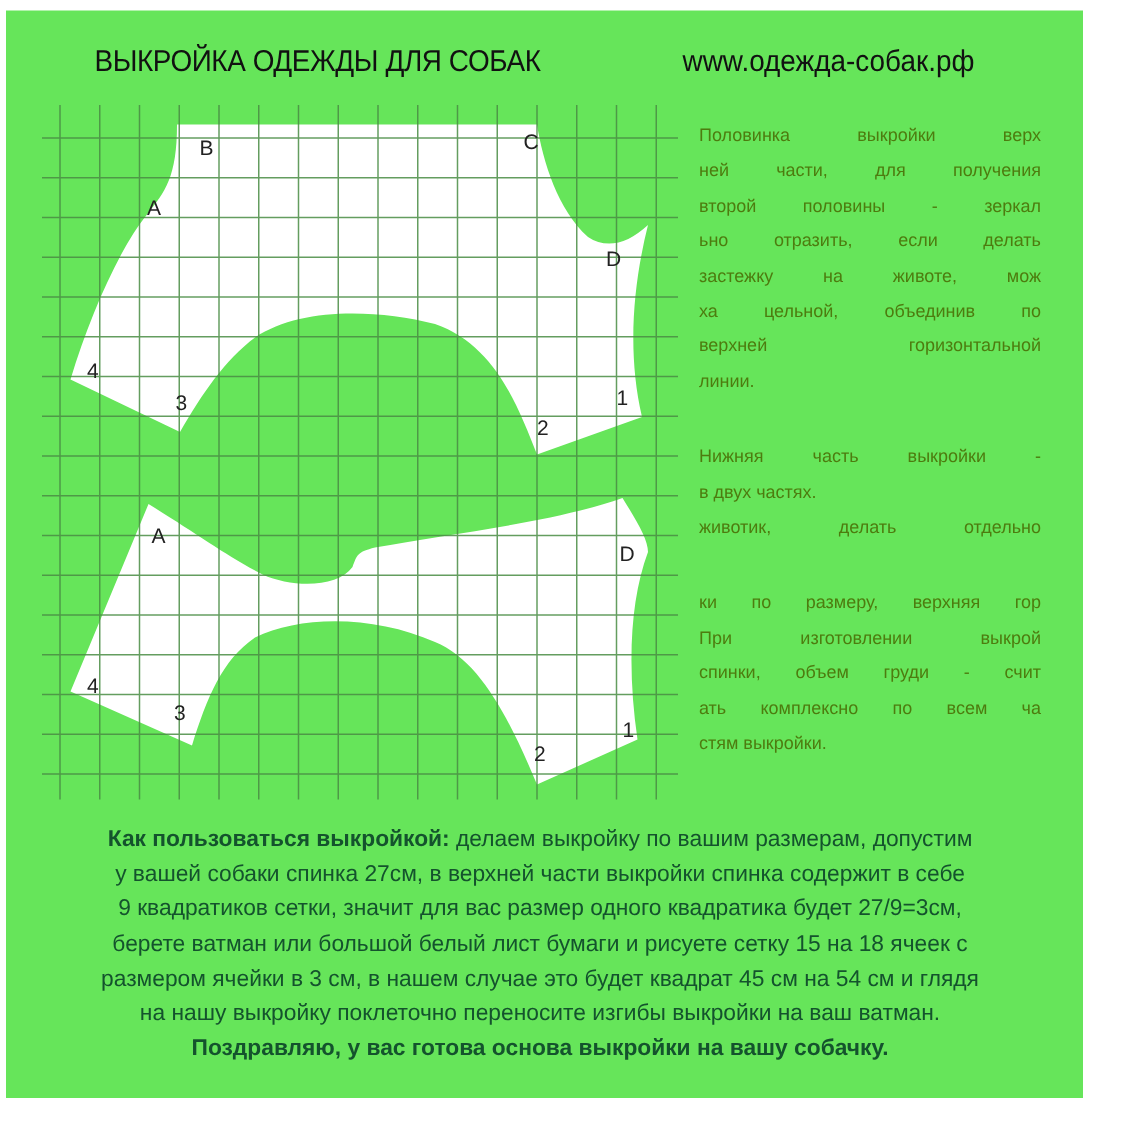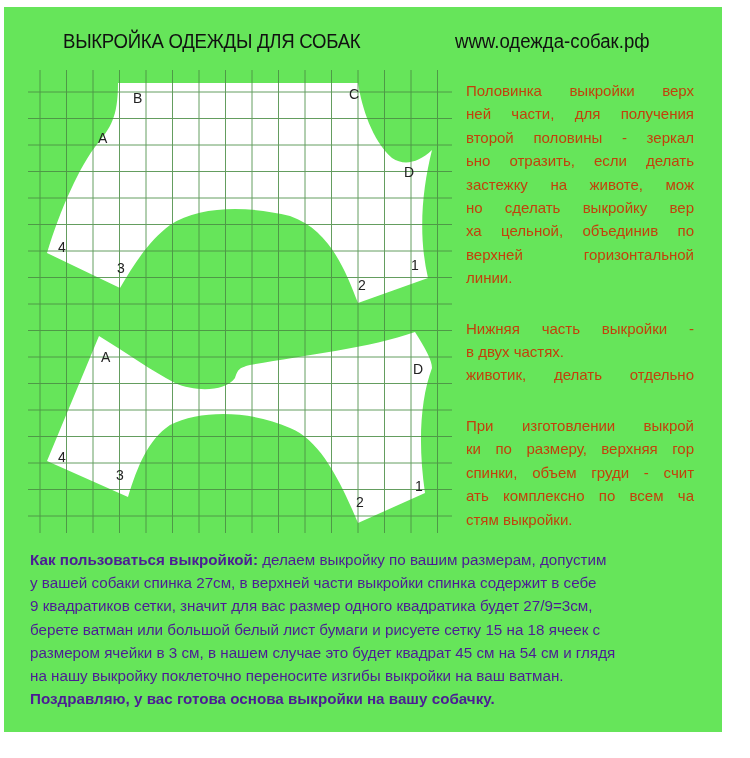--- a/index.html
+++ b/index.html
@@ -14,30 +14,31 @@
   .title {
     position: absolute; left: 63px; top: 30px; font-size: 20px; color: #111;
     letter-spacing: -0.3px; font-weight: normal; transform: scaleX(0.93); transform-origin: left;
   }
   .site {
     position: absolute; left: 455px; top: 30px; font-size: 20px; color: #111;
     transform: scaleX(0.93); transform-origin: left;
   }
   .pattern { position: absolute; left: 0; top: 0; }
   .right-text {
-    position: absolute; left: 466px; top: 79px; width: 228px; font-size: 15px; line-height: 23.4px;
-    color: #c2410c; text-align: justify;
+    position: absolute; left: 466px; top: 79px; width: 228px; font-size: 12px; line-height: 23.4px;
+    color: #4d7c0f; text-align: justify;
   }
   .right-text p { margin: 0; }
   .right-text p + p { margin-top: 27px; }
   .right-text .line { display: block; text-align: justify; text-align-last: justify; white-space: nowrap; }
   .right-text .line.last { text-align-last: left; }
   .bottom-text {
     position: absolute; left: 30px; top: 548px; width: 660px; font-size: 15.2px; line-height: 23.2px;
-    color: #4c1d95;
+    color: #14532d;
+    text-align: center;
   }
   .bottom-text .line { display: block; white-space: nowrap; }
   .bold { font-weight: bold; }
   .lbl { font-family: "Liberation Sans", sans-serif; font-size: 14px; fill: #222; }
 </style>
 </head>
 <body>
 
 <div class="panel"></div>
 
@@ -116,33 +117,32 @@
   <text class="lbl" x="415" y="491">1</text>
 </svg>
 
 <div class="right-text">
   <p>
     <span class="line">Половинка выкройки верх</span>
     <span class="line">ней части, для получения</span>
     <span class="line">второй половины - зеркал</span>
     <span class="line">ьно отразить, если делать</span>
     <span class="line">застежку на животе, мож</span>
-    <span class="line">но сделать выкройку вер</span>
     <span class="line">ха цельной, объединив по</span>
     <span class="line">верхней горизонтальной</span>
     <span class="line last">линии.</span>
   </p>
   <p>
     <span class="line">Нижняя часть выкройки -</span>
     <span class="line last">в двух частях.</span>
     <span class="line">животик, делать отдельно</span>
   </p>
   <p>
+    <span class="line">ки по размеру, верхняя гор</span>
     <span class="line">При изготовлении выкрой</span>
-    <span class="line">ки по размеру, верхняя гор</span>
     <span class="line">спинки, объем груди - счит</span>
     <span class="line">ать комплексно по всем ча</span>
     <span class="line last">стям выкройки.</span>
   </p>
 </div>
 
 <div class="bottom-text">
   <span class="line"><span class="bold">Как пользоваться выкройкой:</span><span> делаем выкройку по вашим размерам, допустим</span></span>
   <span class="line">у вашей собаки спинка 27см, в верхней части выкройки спинка содержит в себе</span>
   <span class="line">9 квадратиков сетки, значит для вас размер одного квадратика будет 27/9=3см,</span>

